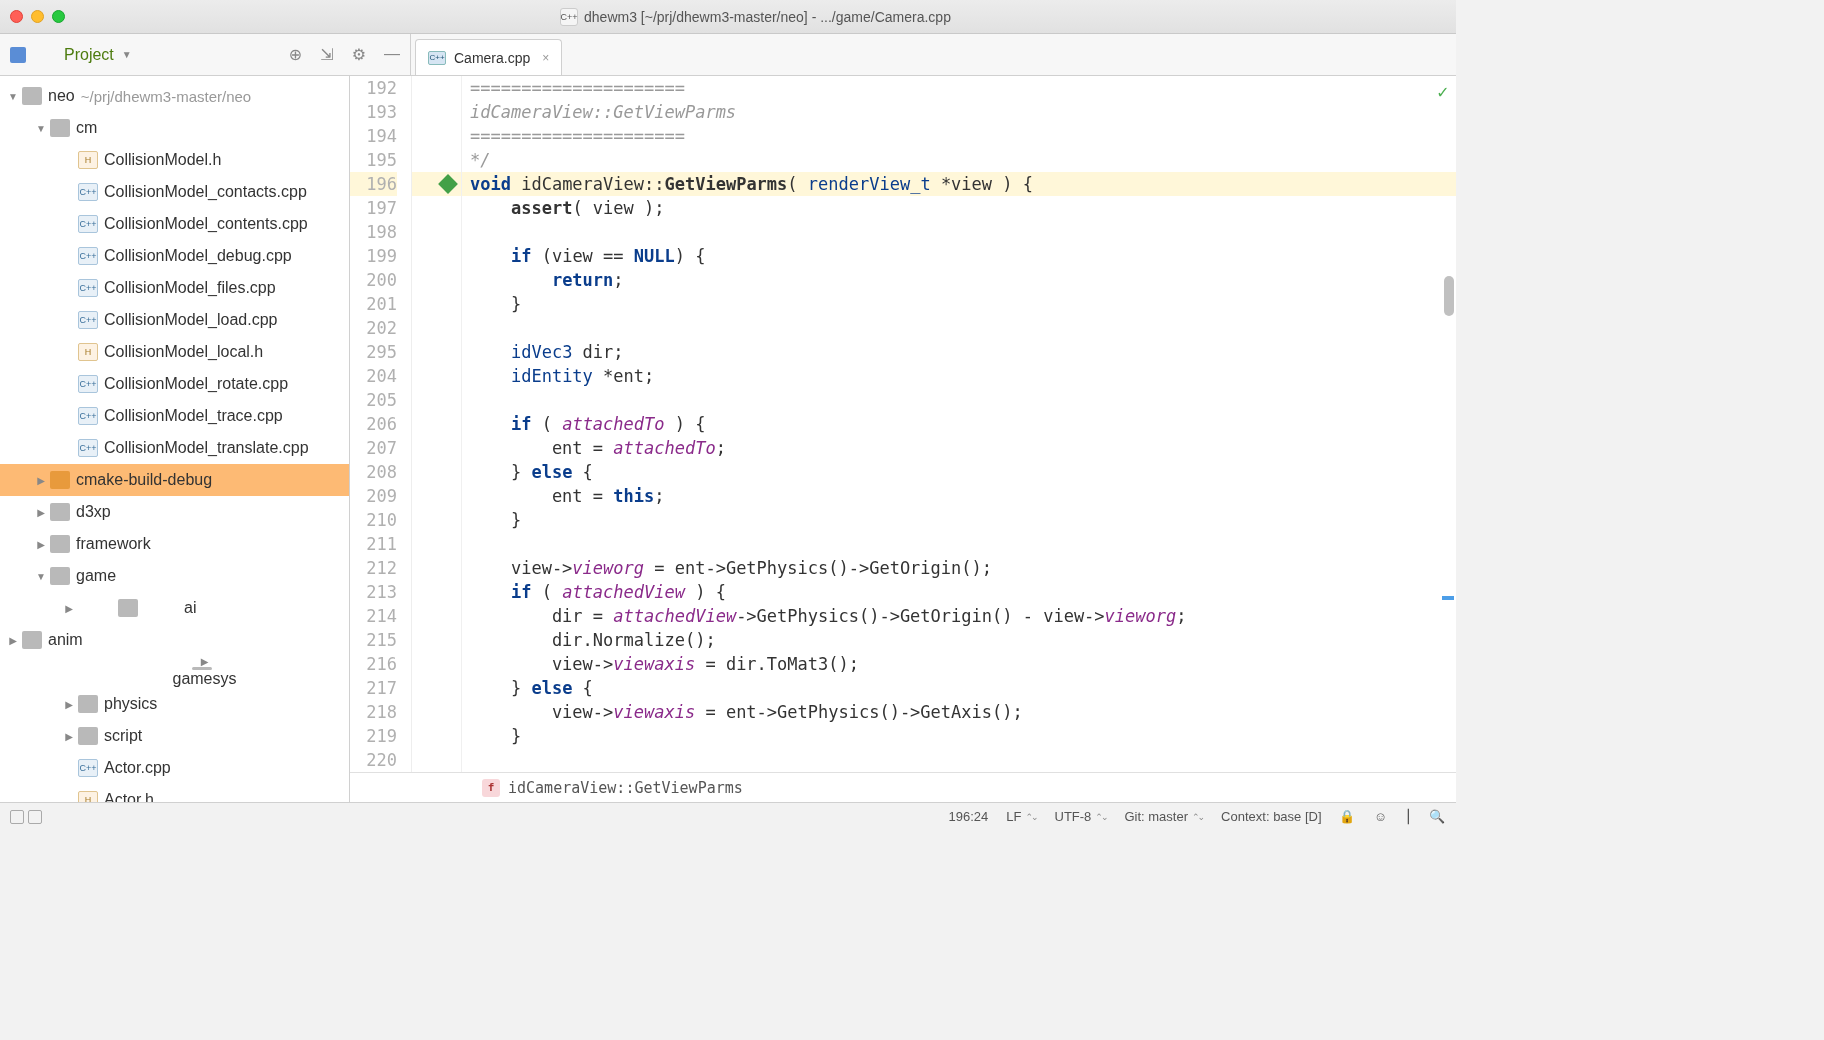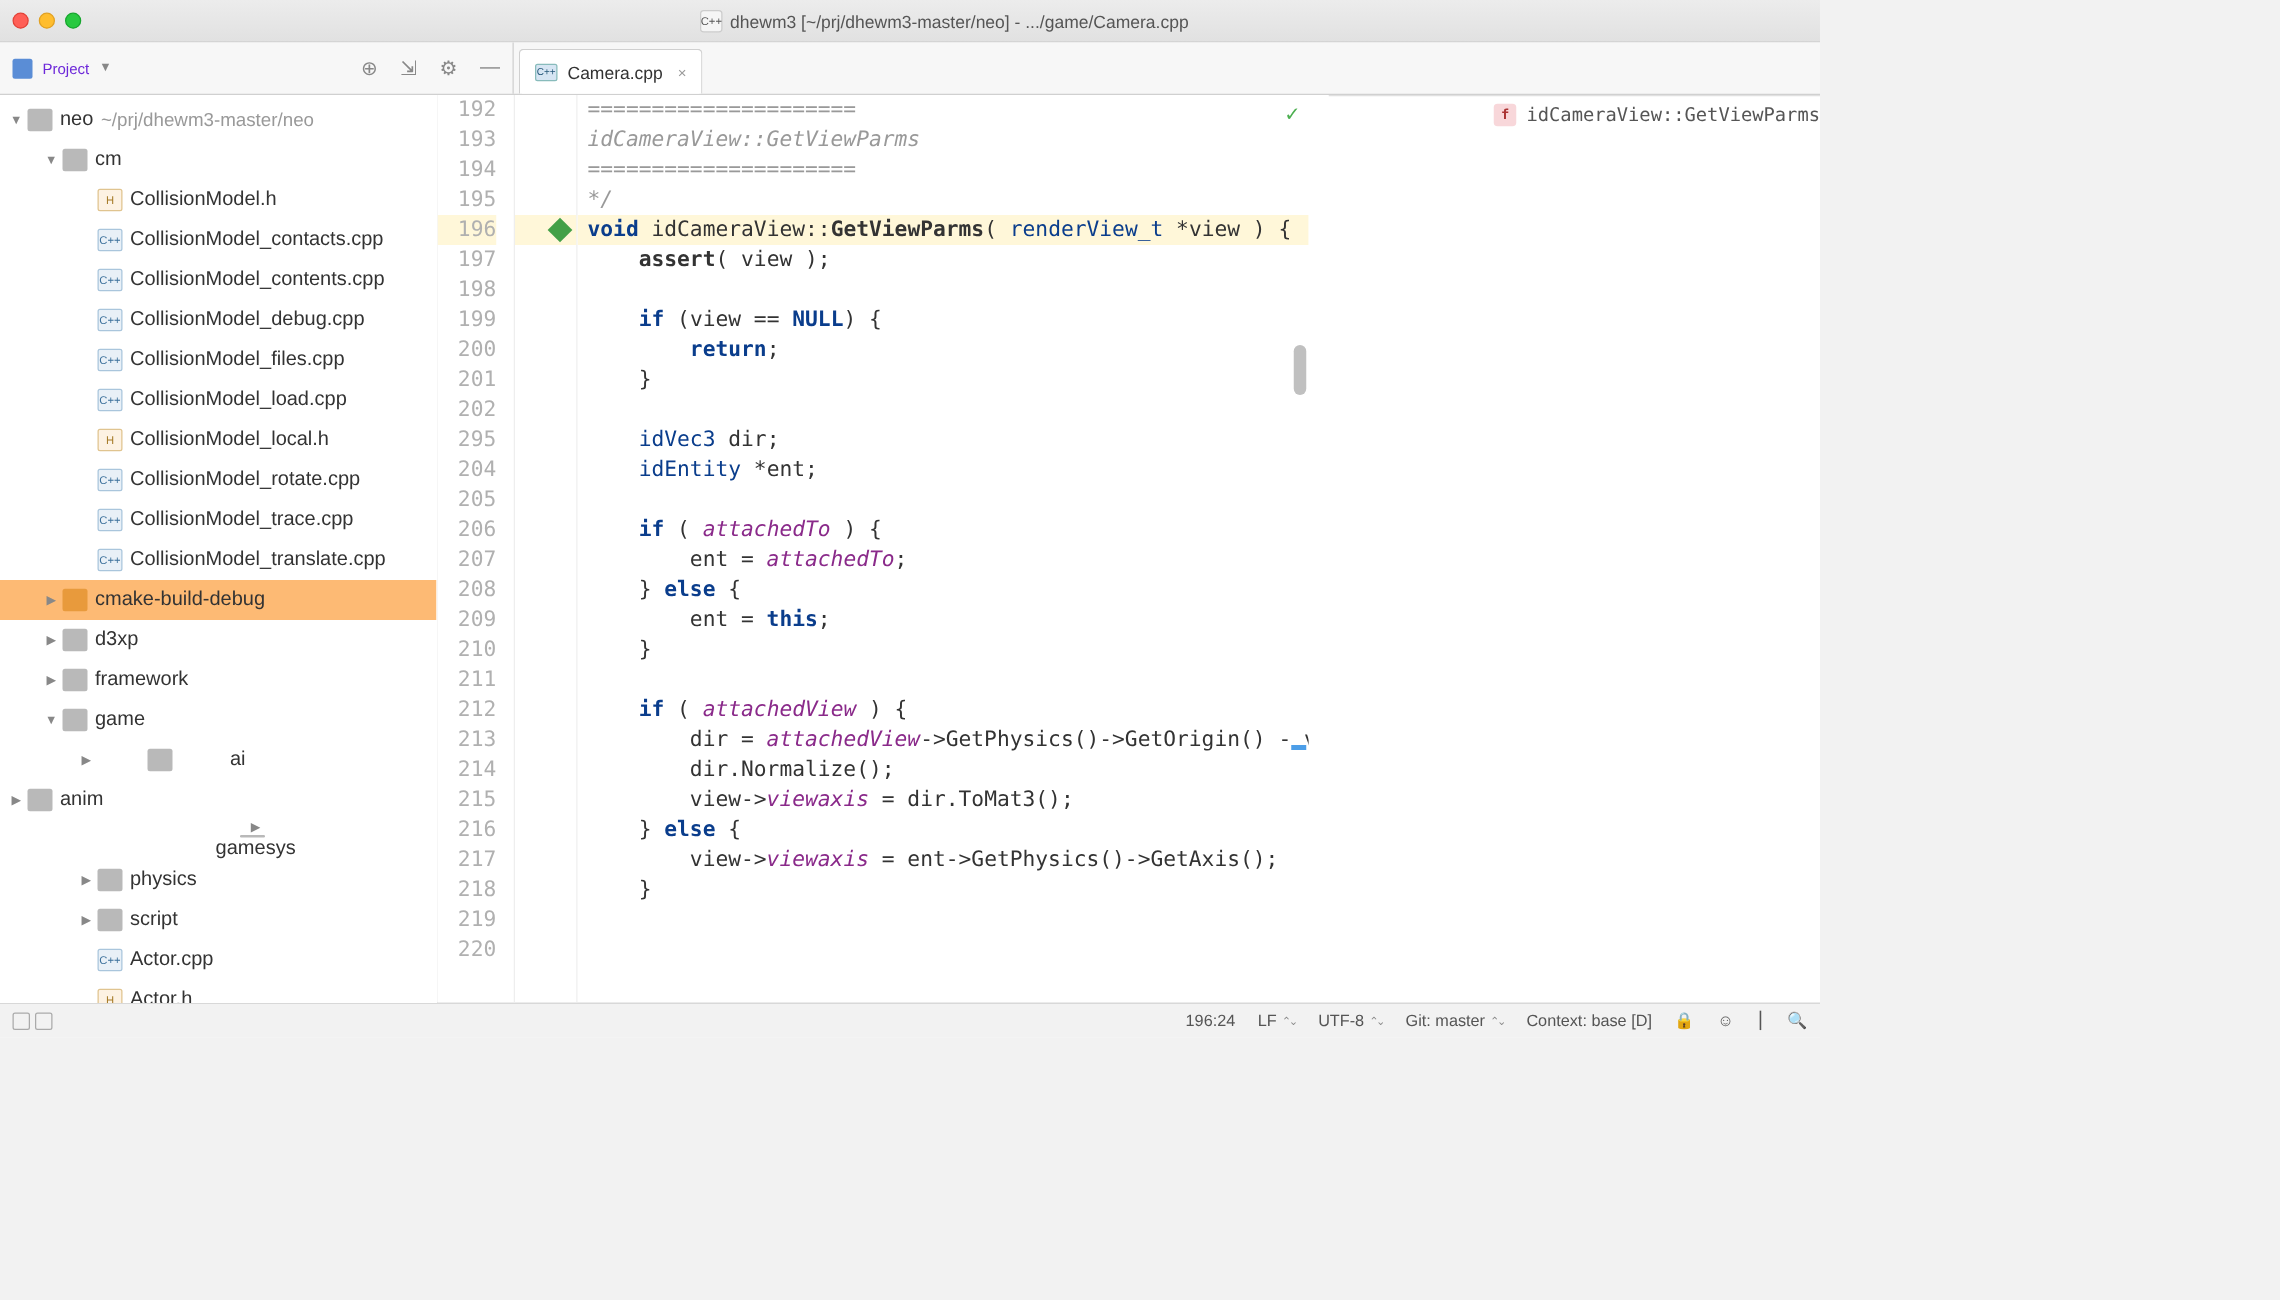--- a/index.html
+++ b/index.html
@@ -9,21 +9,21 @@
 .traffic { display: flex; gap: 8px; }
 .traffic span { width: 13px; height: 13px; border-radius: 50%; display: inline-block; }
 .t-close { background: #ff5f57; border: 1px solid #e24238; }
 .t-min { background: #ffbd2e; border: 1px solid #e1a123; }
 .t-max { background: #28c940; border: 1px solid #17a62e; }
 .title-center { flex: 1; text-align: center; font-size: 14px; color: #555; display: flex; align-items: center; justify-content: center; gap: 6px; }
 .title-center .cfile-icon { width: 18px; height: 18px; background: #f5f5f5; border: 1px solid #ccc; border-radius: 3px; font-size: 9px; display: flex; align-items: center; justify-content: center; color: #555; }
 .toolbar-row { height: 42px; display: flex; background: #f7f7f7; border-bottom: 1px solid #d0d0d0; }
 .project-btn { width: 411px; display: flex; align-items: center; padding: 0 10px; gap: 8px; border-right: 1px solid #d0d0d0; }
 .proj-icon { width: 16px; height: 16px; background: #5a8dd6; border-radius: 2px; }
-.proj-label { font-size: 12px; color: #6d28d9; font-weight: 500; }
+.proj-label { font-size: 16px; color: #4d7c0f; font-weight: 500; margin-left: 30px; }
 .chev { font-size: 10px; color: #888; }
 .proj-tools { margin-left: auto; display: flex; gap: 18px; color: #888; font-size: 16px; }
 .proj-tools span { cursor: pointer; }
 .tab-bar { flex: 1; display: flex; align-items: flex-end; padding-left: 4px; }
 .file-tab { height: 36px; background: #fff; border: 1px solid #d0d0d0; border-bottom: none; display: flex; align-items: center; padding: 0 12px; gap: 8px; border-radius: 4px 4px 0 0; font-size: 14px; color: #333; }
 .file-tab .cpp-icon { width: 18px; height: 14px; background: #d6e5f3; border: 1px solid #8bb; border-radius: 2px; font-size: 8px; display: flex; align-items: center; justify-content: center; color: #257; }
 .file-tab .close-x { color: #999; font-size: 12px; margin-left: 4px; }
 .body-row { flex: 1; display: flex; overflow: hidden; }
 .sidebar { width: 350px; background: #fff; border-right: 1px solid #d0d0d0; overflow-y: auto; font-size: 16px; color: #333; padding-top: 4px; }
 .tree-row { display: flex; align-items: center; height: 32px; padding-left: 4px; cursor: pointer; }
@@ -32,21 +32,21 @@
 .tree-row .arrow.open::before { content: "▼"; }
 .tree-row .arrow.closed::before { content: "▶"; }
 .tree-row .arrow.none::before { content: ""; }
 .tree-row .ficon { width: 20px; height: 18px; margin-right: 6px; border-radius: 2px; display: flex; align-items: center; justify-content: center; font-size: 9px; }
 .ficon.folder { background: #b9b9b9; }
 .ficon.folder-orange { background: #e89a3c; }
 .ficon.cpp { background: #e8f0f7; border: 1px solid #a9c5dc; color: #3a6f9a; }
 .ficon.h { background: #fdf2e3; border: 1px solid #e0c48f; color: #a67b28; }
 .tree-row .label { white-space: nowrap; }
 .tree-row .path-suffix { color: #999; font-size: 15px; margin-left: 6px; }
-.editor { flex: 1; display: flex; flex-direction: row; background: #fff; font-family: "Menlo","Monaco","Consolas",monospace; font-size: 17px; line-height: 24px; overflow: hidden; position: relative; gap: 16px; }
+.editor { flex: 1; display: flex; flex-direction: column; background: #fff; font-family: "Menlo","Monaco","Consolas",monospace; font-size: 17px; line-height: 24px; overflow: hidden; position: relative; }
 .editor-scroll { flex: 1; display: flex; overflow: hidden; }
 .gutter { width: 62px; text-align: right; color: #b0b0b0; background: #fff; padding-right: 14px; user-select: none; border-right: 1px solid #eee; }
 .gutter .ln { height: 24px; }
 .gutter .ln.hl { background: #fff7d9; }
 .marker-col { width: 50px; background: #fff; border-right: 1px solid #f0f0f0; position: relative; }
 .marker-col .hl-strip { position: absolute; left: 0; right: 0; height: 24px; background: #fff7d9; }
 .marker-col .run-icon { position: absolute; width: 14px; height: 14px; background: #43a047; right: 6px; transform: rotate(45deg); }
 .code { flex: 1; position: relative; overflow: hidden; }
 .code-line { height: 24px; white-space: pre; padding-left: 8px; }
 .code-line.hl { background: #fff7d9; }
@@ -281,20 +281,21 @@
             <div class="code-line"><span></span></div>
             <div class="code-line"><span>    </span><span class="type">idVec3 </span><span>dir;</span></div>
             <div class="code-line"><span>    </span><span class="type">idEntity </span><span>*ent;</span></div>
             <div class="code-line"><span></span></div>
             <div class="code-line"><span>    </span><span class="kw">if </span><span>( </span><span class="mem">attachedTo</span><span> ) {</span></div>
             <div class="code-line"><span>        ent = </span><span class="mem">attachedTo</span><span>;</span></div>
             <div class="code-line"><span>    } </span><span class="kw">else </span><span>{</span></div>
             <div class="code-line"><span>        ent = </span><span class="kw">this</span><span>;</span></div>
             <div class="code-line"><span>    }</span></div>
             <div class="code-line"><span></span></div>
+            <div class="code-line"><span>    view-&gt;</span><span class="mem">vieworg</span><span> = ent-&gt;GetPhysics()-&gt;GetOrigin();</span></div>
             <div class="code-line"><span>    </span><span class="kw">if </span><span>( </span><span class="mem">attachedView</span><span> ) {</span></div>
             <div class="code-line"><span>        dir = </span><span class="mem">attachedView</span><span>-&gt;GetPhysics()-&gt;GetOrigin() - view-&gt;</span><span class="mem">vieworg</span><span>;</span></div>
             <div class="code-line"><span>        dir.Normalize();</span></div>
             <div class="code-line"><span>        view-&gt;</span><span class="mem">viewaxis</span><span> = dir.ToMat3();</span></div>
             <div class="code-line"><span>    } </span><span class="kw">else </span><span>{</span></div>
             <div class="code-line"><span>        view-&gt;</span><span class="mem">viewaxis</span><span> = ent-&gt;GetPhysics()-&gt;GetAxis();</span></div>
             <div class="code-line"><span>    }</span></div>
             <div class="code-line"><span></span></div>
           </div>
       </div>

